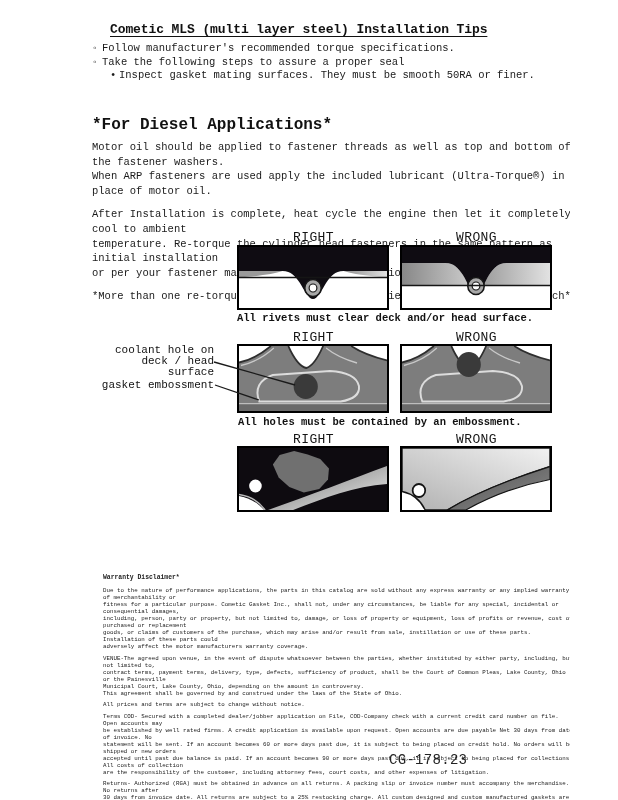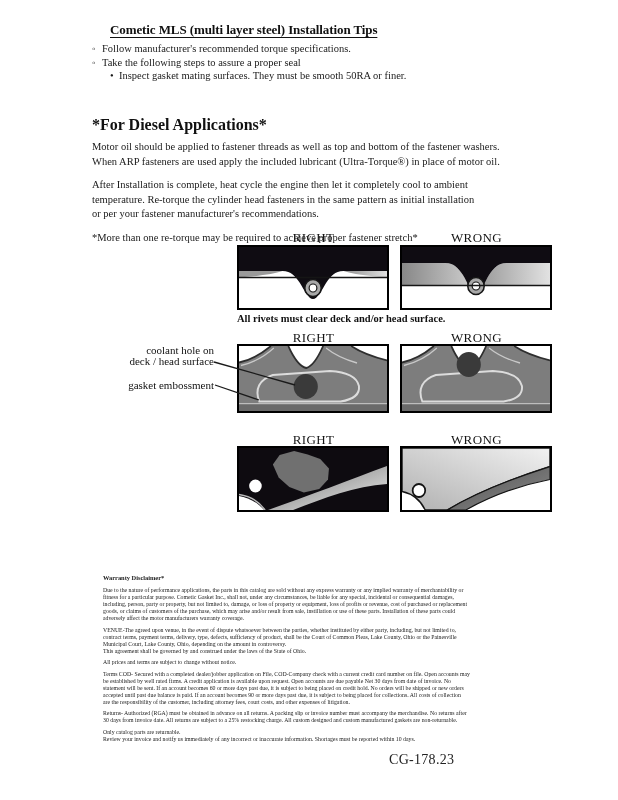--- a/index.html
+++ b/index.html
@@ -1,18 +1,18 @@
 <!DOCTYPE html>
 <html><head>
 <meta charset="utf-8">
 <style>
   html,body { margin:0; padding:0; background:#ffffff; }
   .page {
     position:relative; width:570px; height:800px; background:#ffffff;
-    font-family:Liberation Serif, serif; color:#1a1a1a; overflow:hidden;
+    font-family:Liberation Mono, monospace; color:#1a1a1a; overflow:hidden;
   }
   .title {
     position:absolute; left:110px; top:22px; margin:0;
     font-size:13px; font-weight:bold; color:#111;
     text-decoration:underline; text-underline-offset:2.5px; text-decoration-thickness:1.4px;
     letter-spacing:-0.1px;
   }
   .tips { position:absolute; left:92px; top:42px; width:490px; font-size:10.5px; }
   .b { position:relative; padding-left:10px; line-height:13.6px; }
   .b::before { content:"◦"; position:absolute; left:0; top:0; font-size:10px; }
@@ -147,20 +147,21 @@
       <rect x="0" y="59" width="153" height="6" fill="#6a6a6a"></rect>
       <circle cx="69" cy="18.5" r="12.5" fill="#3a3a3a"></circle>
     </svg>
   </div>
 
   <svg class="pointer-svg" width="200" height="62">
     <line x1="104" y1="18" x2="185" y2="41" stroke="#1a1a1a" stroke-width="1.3"></line>
     <line x1="105" y1="41" x2="149" y2="56" stroke="#1a1a1a" stroke-width="1.3"></line>
   </svg>
 
+  <div class="cap" style="left:238px; top:417px;">All holes must be contained by an embossment.</div>
 
   <span class="hdr" style="left:237px; top:432px;">RIGHT</span>
   <span class="hdr" style="left:400px; top:432px;">WRONG</span>
 
   <div class="dbox" style="left:237px; top:446px;">
     <svg width="148" height="62" viewBox="0 0 153 62" preserveAspectRatio="none">
       <defs>
         <linearGradient id="g3r" x1="0" y1="0" x2="1" y2="1">
           <stop offset="0" stop-color="#6f6f6f"></stop>
             <stop offset="1" stop-color="#efefef"></stop>

